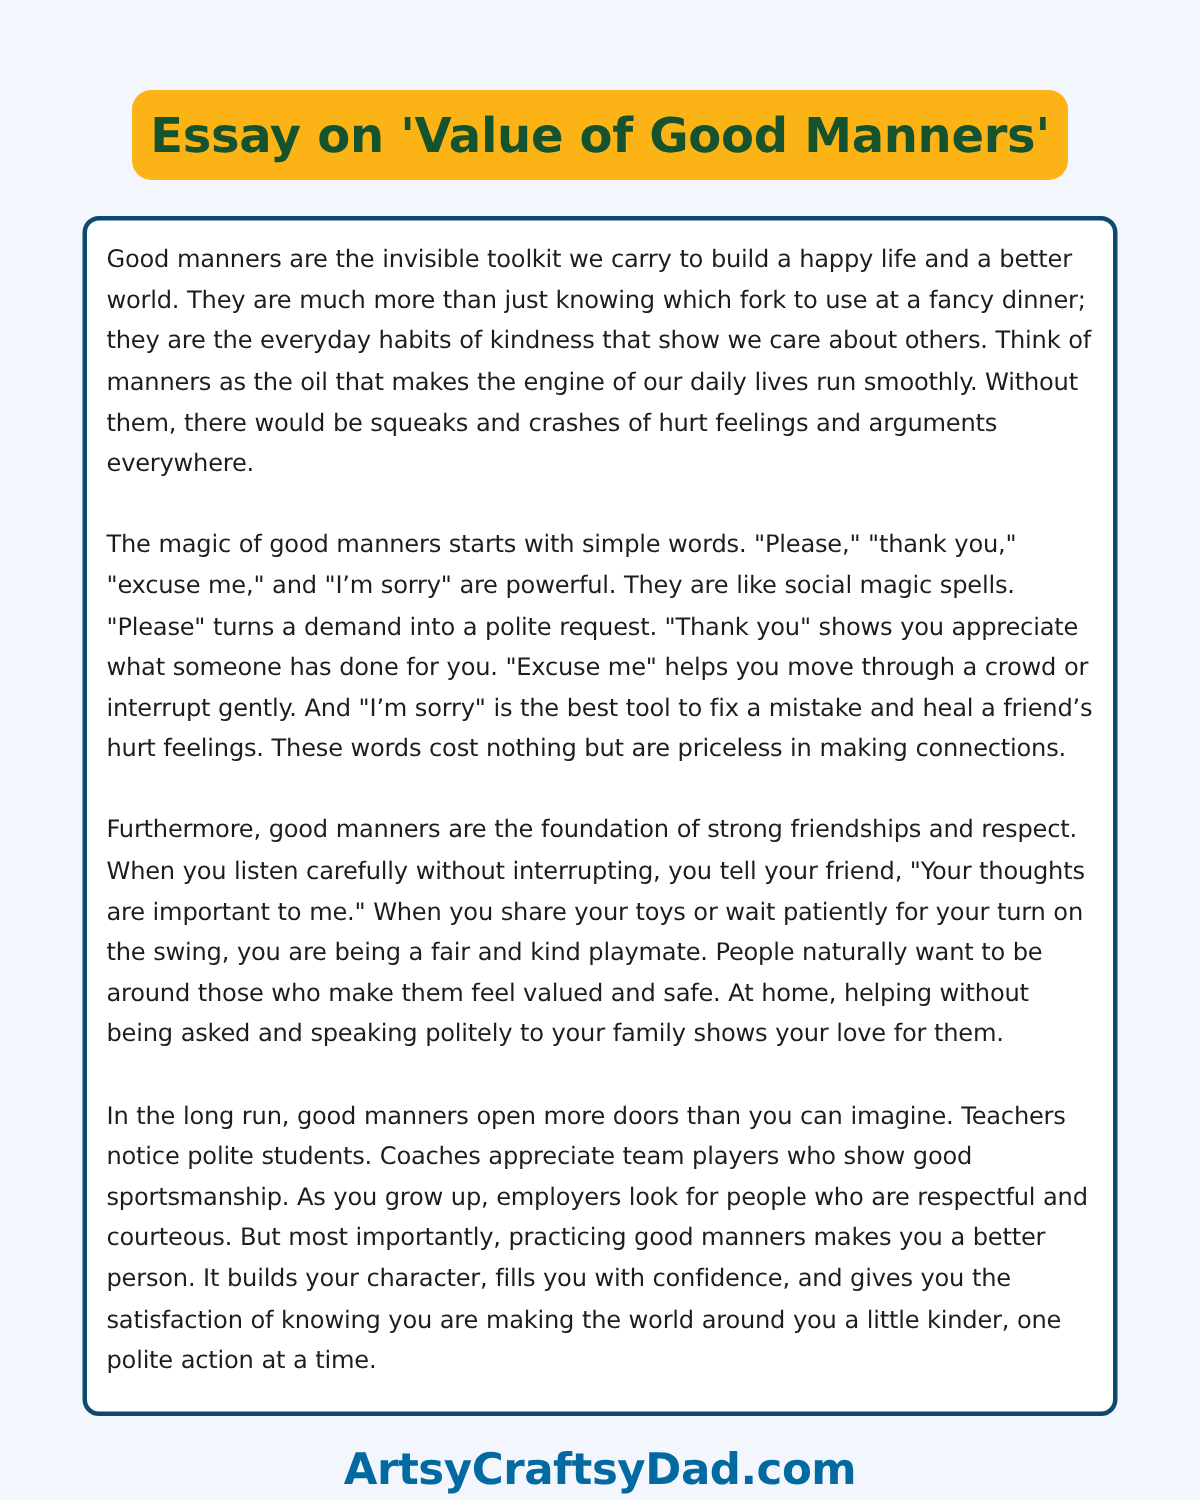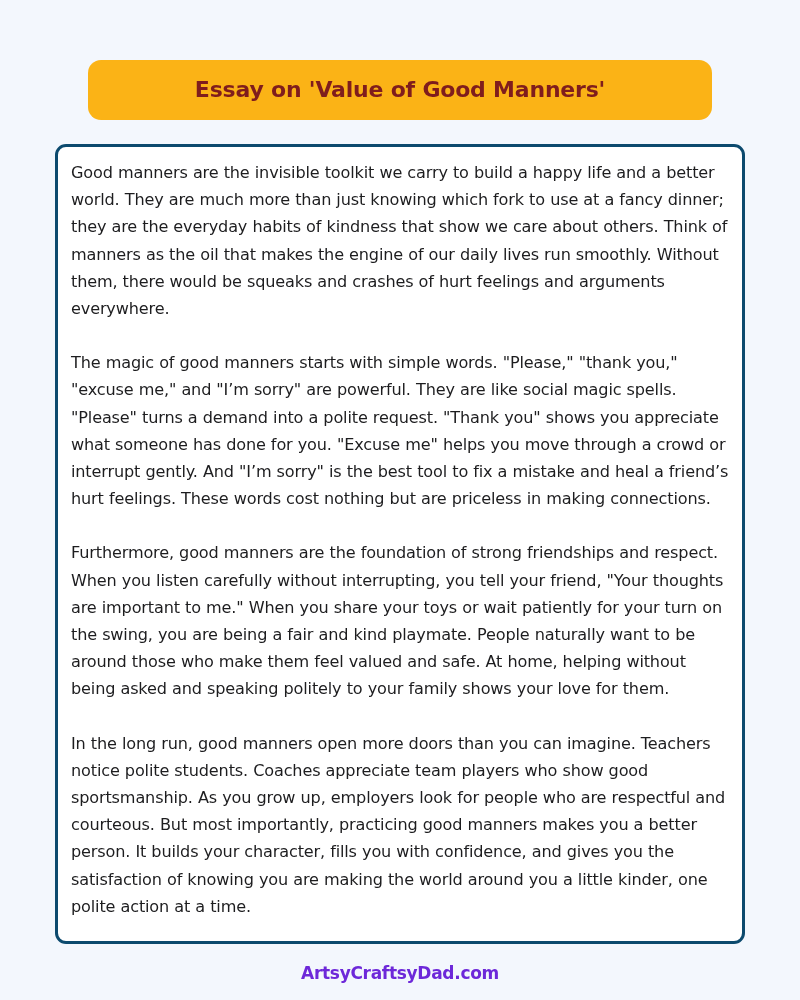--- a/index.html
+++ b/index.html
@@ -33,23 +33,23 @@
     height: 60px;
     background: #fbb316;
     border-radius: 13px;
     display: flex;
     align-items: center;
     justify-content: center;
     box-sizing: border-box;
   }
   .title-text {
     font-family: "DejaVu Sans", sans-serif;
-    font-size: 22px;
+    font-size: 32px;
     font-weight: bold;
-    color: #7f1d1d;
+    color: #14532d;
     letter-spacing: -0.2px;
     white-space: nowrap;
     line-height: 1;
   }
 
   
   .essay-card {
     margin-top: 24px;
     width: 690px;
     height: 800px;
@@ -83,23 +83,23 @@
   
   .footer {
     margin-top: 21px;
     width: 100%;
     display: flex;
     align-items: center;
     justify-content: center;
   }
   .footer-brand {
     font-family: "DejaVu Sans", sans-serif;
-    font-size: 17px;
+    font-size: 29px;
     font-weight: bold;
-    color: #6d28d9;
+    color: #0369a1;
     letter-spacing: -0.3px;
     line-height: 1;
   }
 </style>
 </head>
 <body>
 
 <div class="page">
 
   <div class="title-banner">

